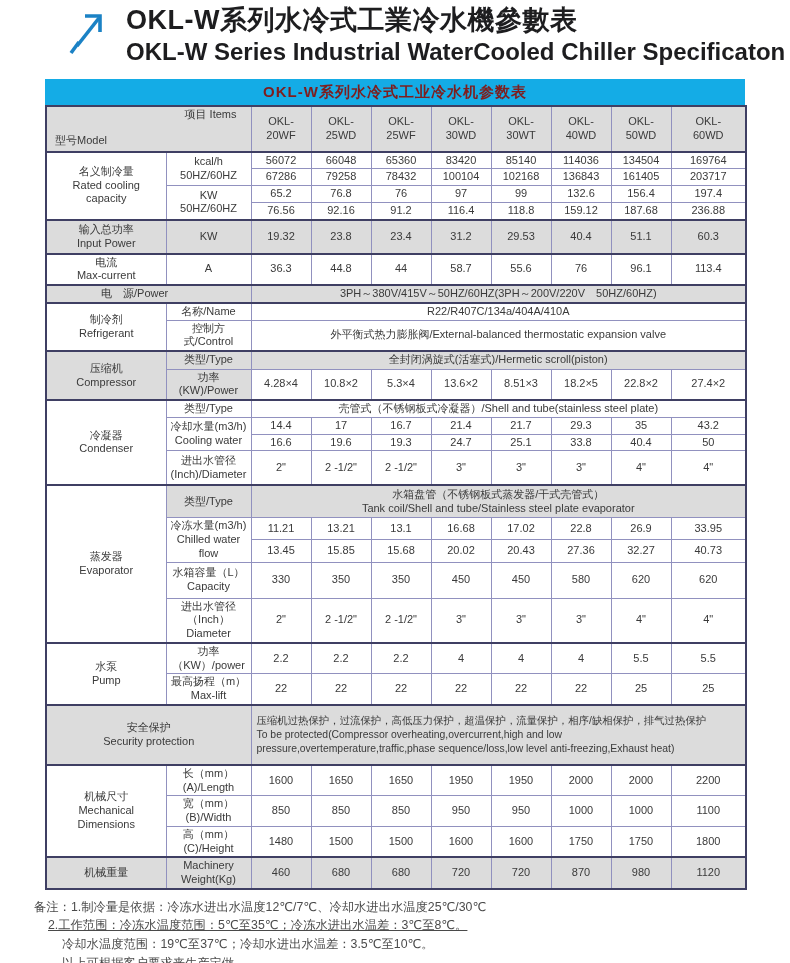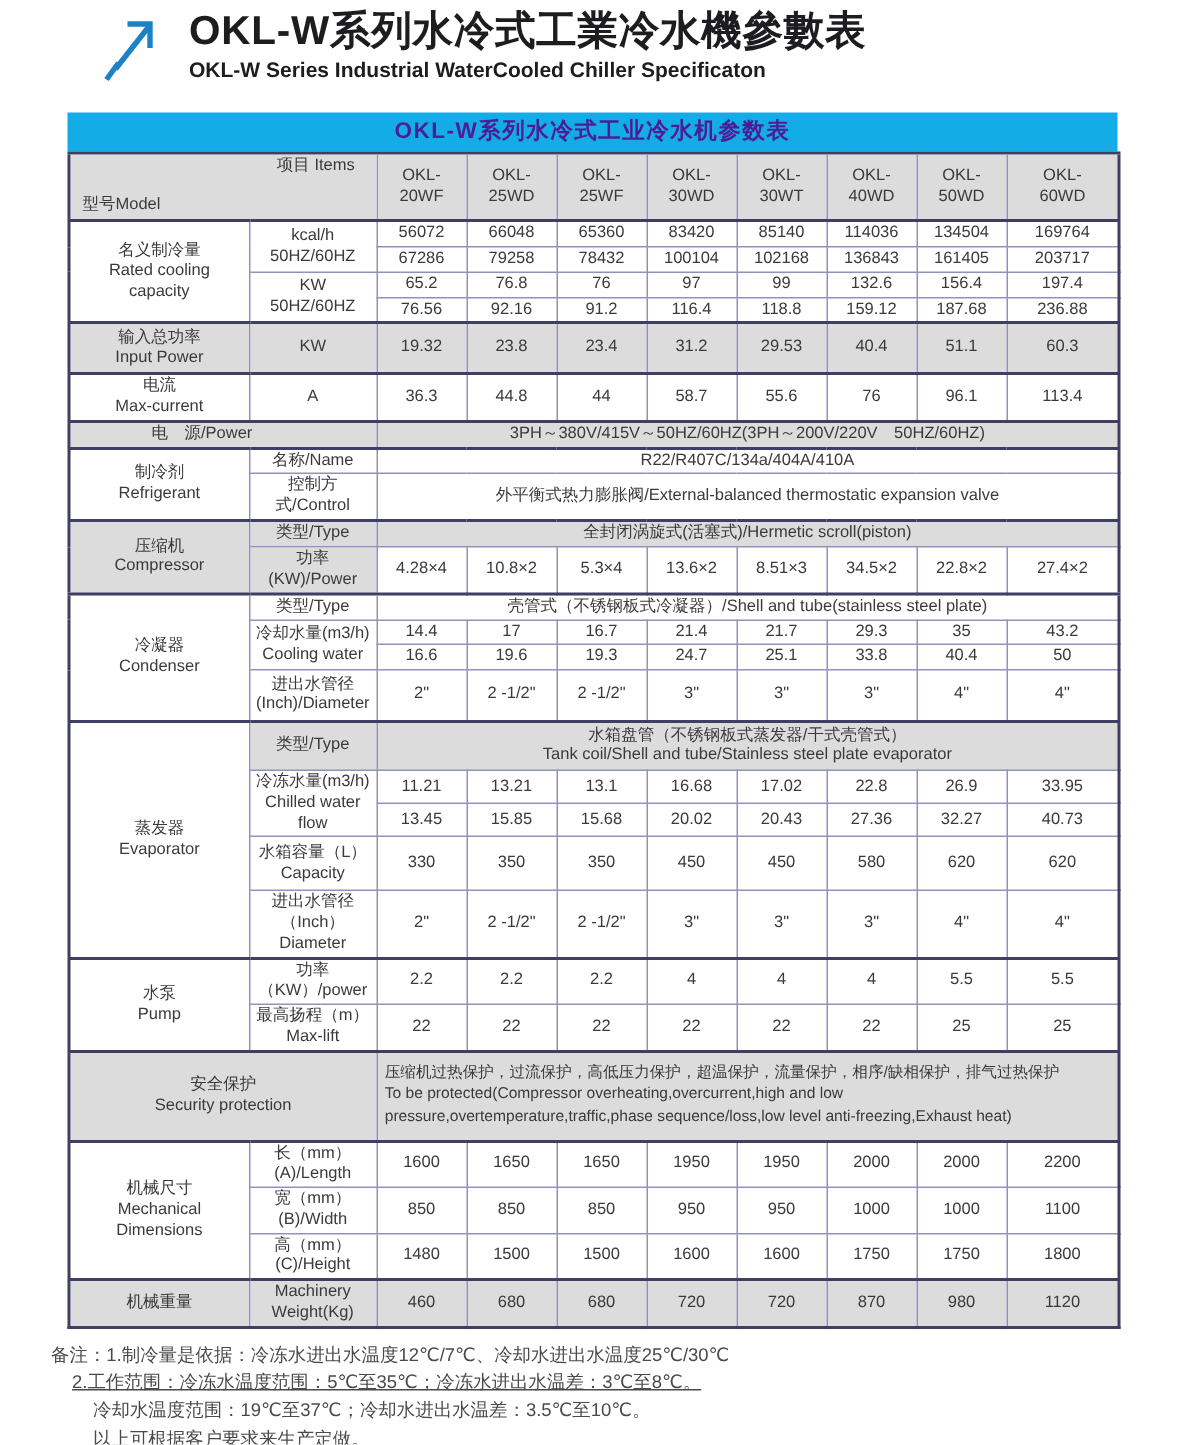--- a/index.html
+++ b/index.html
@@ -14,24 +14,24 @@
   body{
     width:790px;height:963px;background:#ffffff;
     font-family:"Liberation Sans","DejaVu Sans",sans-serif;
     color:var(--txt);
   }
   .page{position:relative;width:790px;height:963px;overflow:hidden;}
   
   .title-block{display:flex;align-items:flex-start;gap:16px;margin:6px 0 0 68px;}
   .arrow-wrap{margin-top:4px;}
   .title-text h1{margin:0;font-size:27px;line-height:1.1;font-weight:bold;color:#1d1d1f;letter-spacing:0.5px;}
-  .title-text h2{margin:2px 0 0;font-size:14px;line-height:1.15;font-weight:bold;color:#1d1d1f;}
+  .title-text h2{margin:2px 0 0;font-size:24px;line-height:1.15;font-weight:bold;color:#1d1d1f;}
   
   .banner{
-    margin:14px 45px 0;background:var(--banner);color:#4c1d95;
+    margin:14px 45px 0;background:var(--banner);color:#7f1d1d;
     text-align:center;font-size:15px;font-weight:bold;
     height:26px;line-height:26px;letter-spacing:1px;
   }
   
   table.spec{
     border-collapse:collapse;table-layout:fixed;
     margin:0 45px;width:700px;
     border:2px solid var(--bdd);
     font-size:11px;color:#3a3a3a;
   }
@@ -221,21 +221,21 @@
           <td class="item shade">类型/Type</td>
           <td class="spanv shade" colspan="8">全封闭涡旋式(活塞式)/Hermetic scroll(piston)</td>
         </tr>
         <tr style="height: 30px;">
           <td class="item shade">功率(KW)/Power</td>
           <td class="val">4.28×4</td>
           <td class="val">10.8×2</td>
           <td class="val">5.3×4</td>
           <td class="val">13.6×2</td>
           <td class="val">8.51×3</td>
-          <td class="val">34.5×2</td>
+          <td class="val">18.2×5</td>
           <td class="val">22.8×2</td>
           <td class="val">27.4×2</td>
         </tr>
         <tr class="sec" style="height: 16px;">
           <td class="lbl" rowspan="4">冷凝器
 Condenser</td>
           <td class="item">类型/Type</td>
           <td class="spanv" colspan="8">壳管式（不锈钢板式冷凝器）/Shell and tube(stainless steel plate)</td>
         </tr>
         <tr style="height: 15px;">

